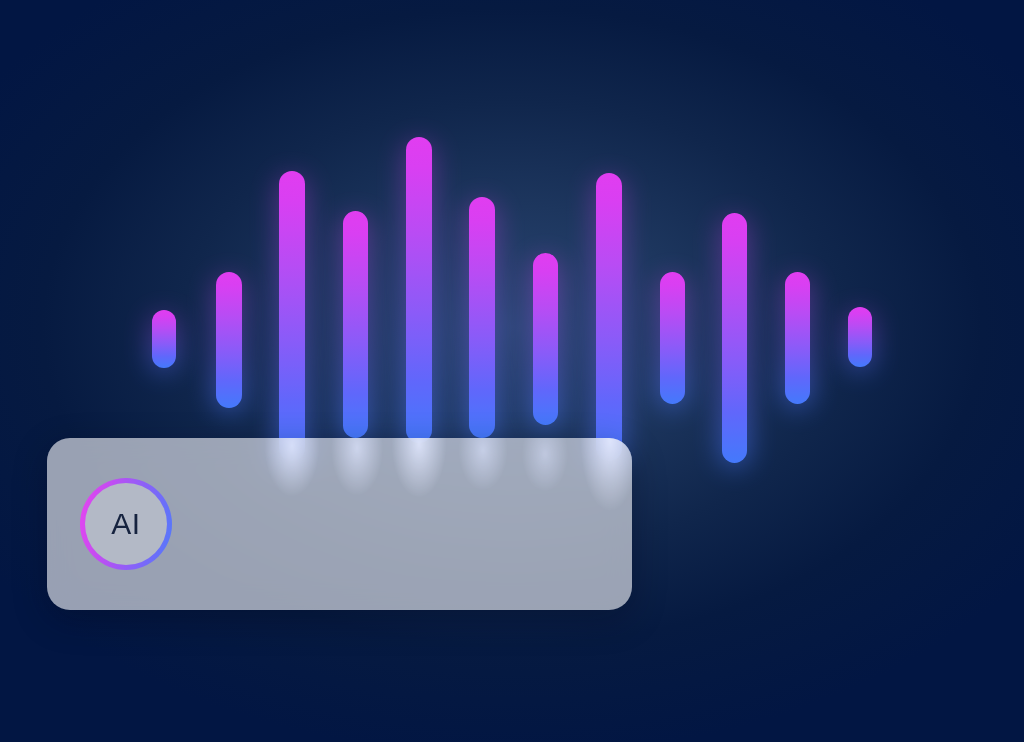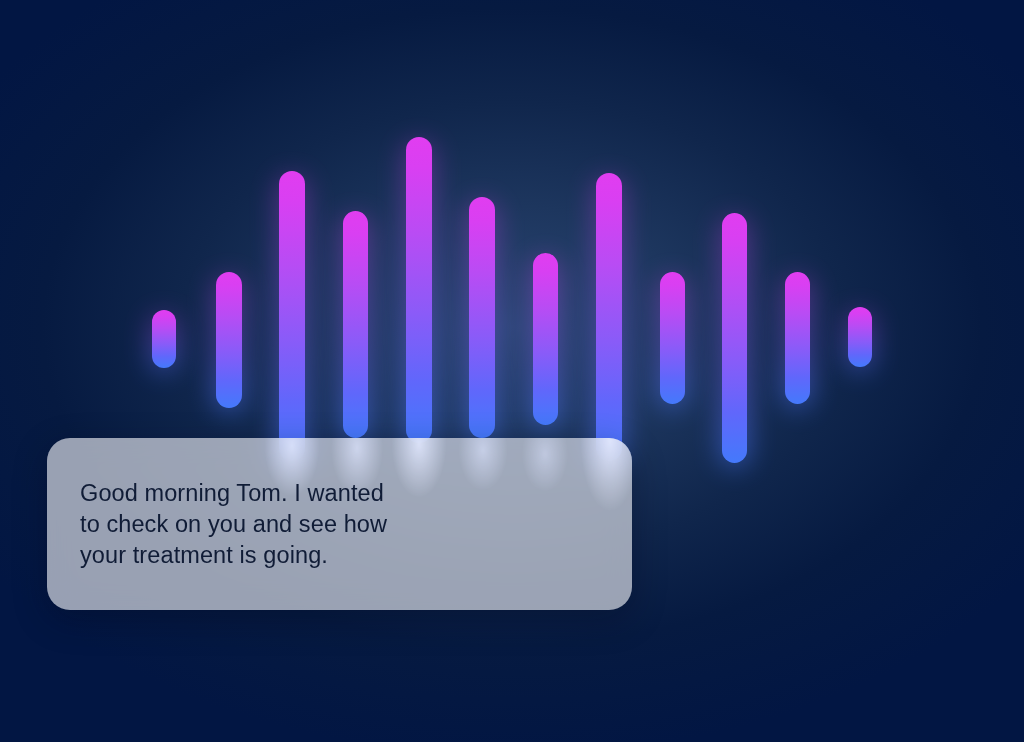--- a/index.html
+++ b/index.html
@@ -159,21 +159,21 @@
       <div class="bar-glow" style="left: 782px; top: 276px; width: 31px; height: 132px;"></div>
       <div class="bar" style="left: 785px; top: 272px; width: 25px; height: 132px;"></div>
       <div class="bar-glow" style="left: 845px; top: 311px; width: 30px; height: 60px;"></div>
       <div class="bar" style="left: 848px; top: 307px; width: 24px; height: 60px;"></div>
     </div>
 
   <div id="message-card">
     <div id="card-bleed"></div>
     <div id="card-inner">
 
+      <div id="avatar">
+        <span id="avatar-label">AI</span>
+      </div>
 
-      <div id="message-text">Good morning Tom. I wanted
-to check on you and see how
-your treatment is going.</div>
 
     </div>
   </div>
 
 </div>
 
 </body></html>

